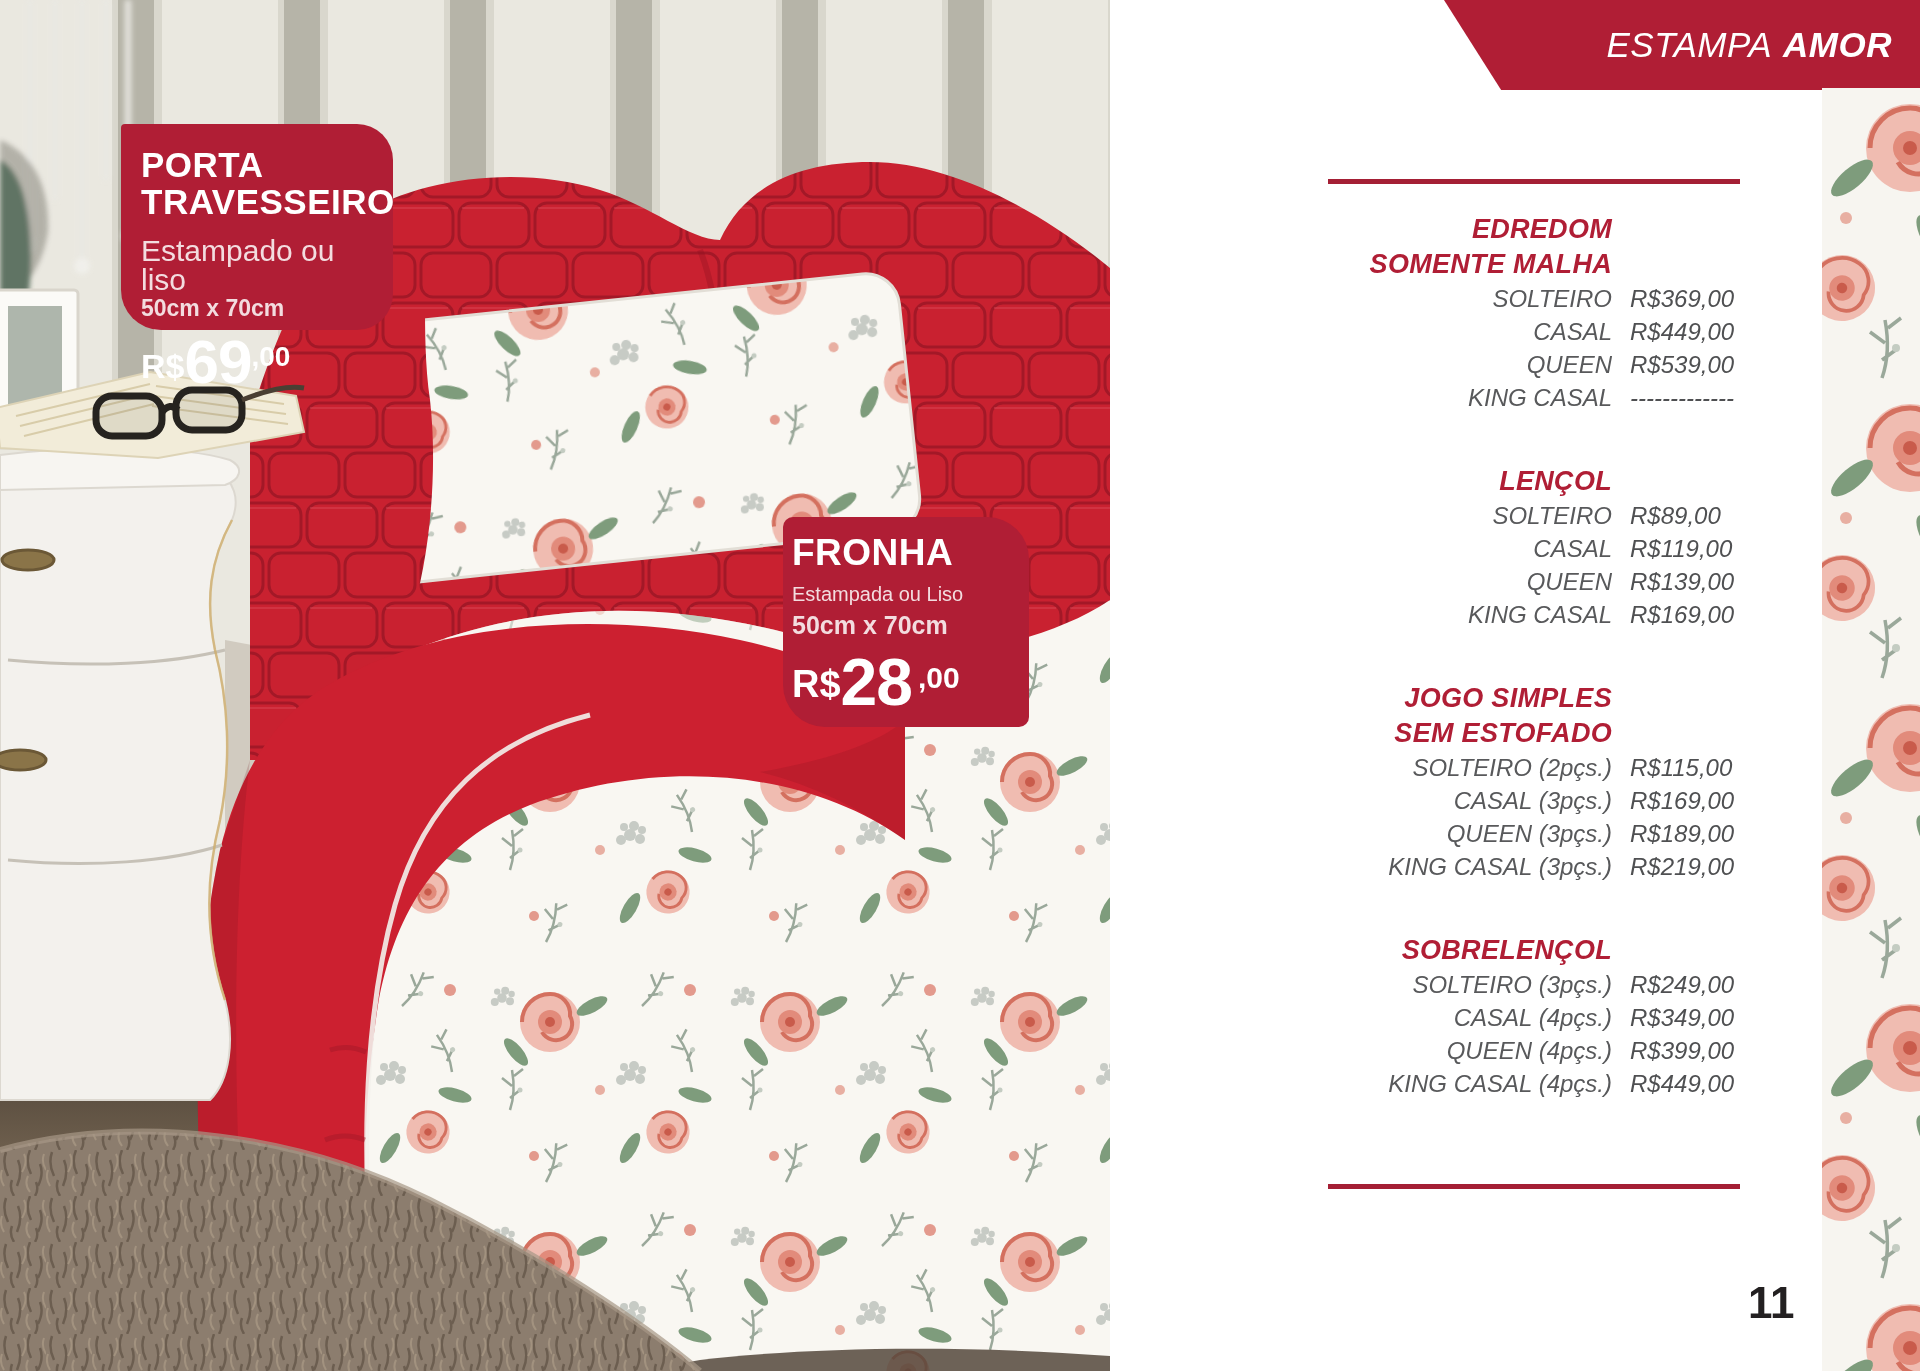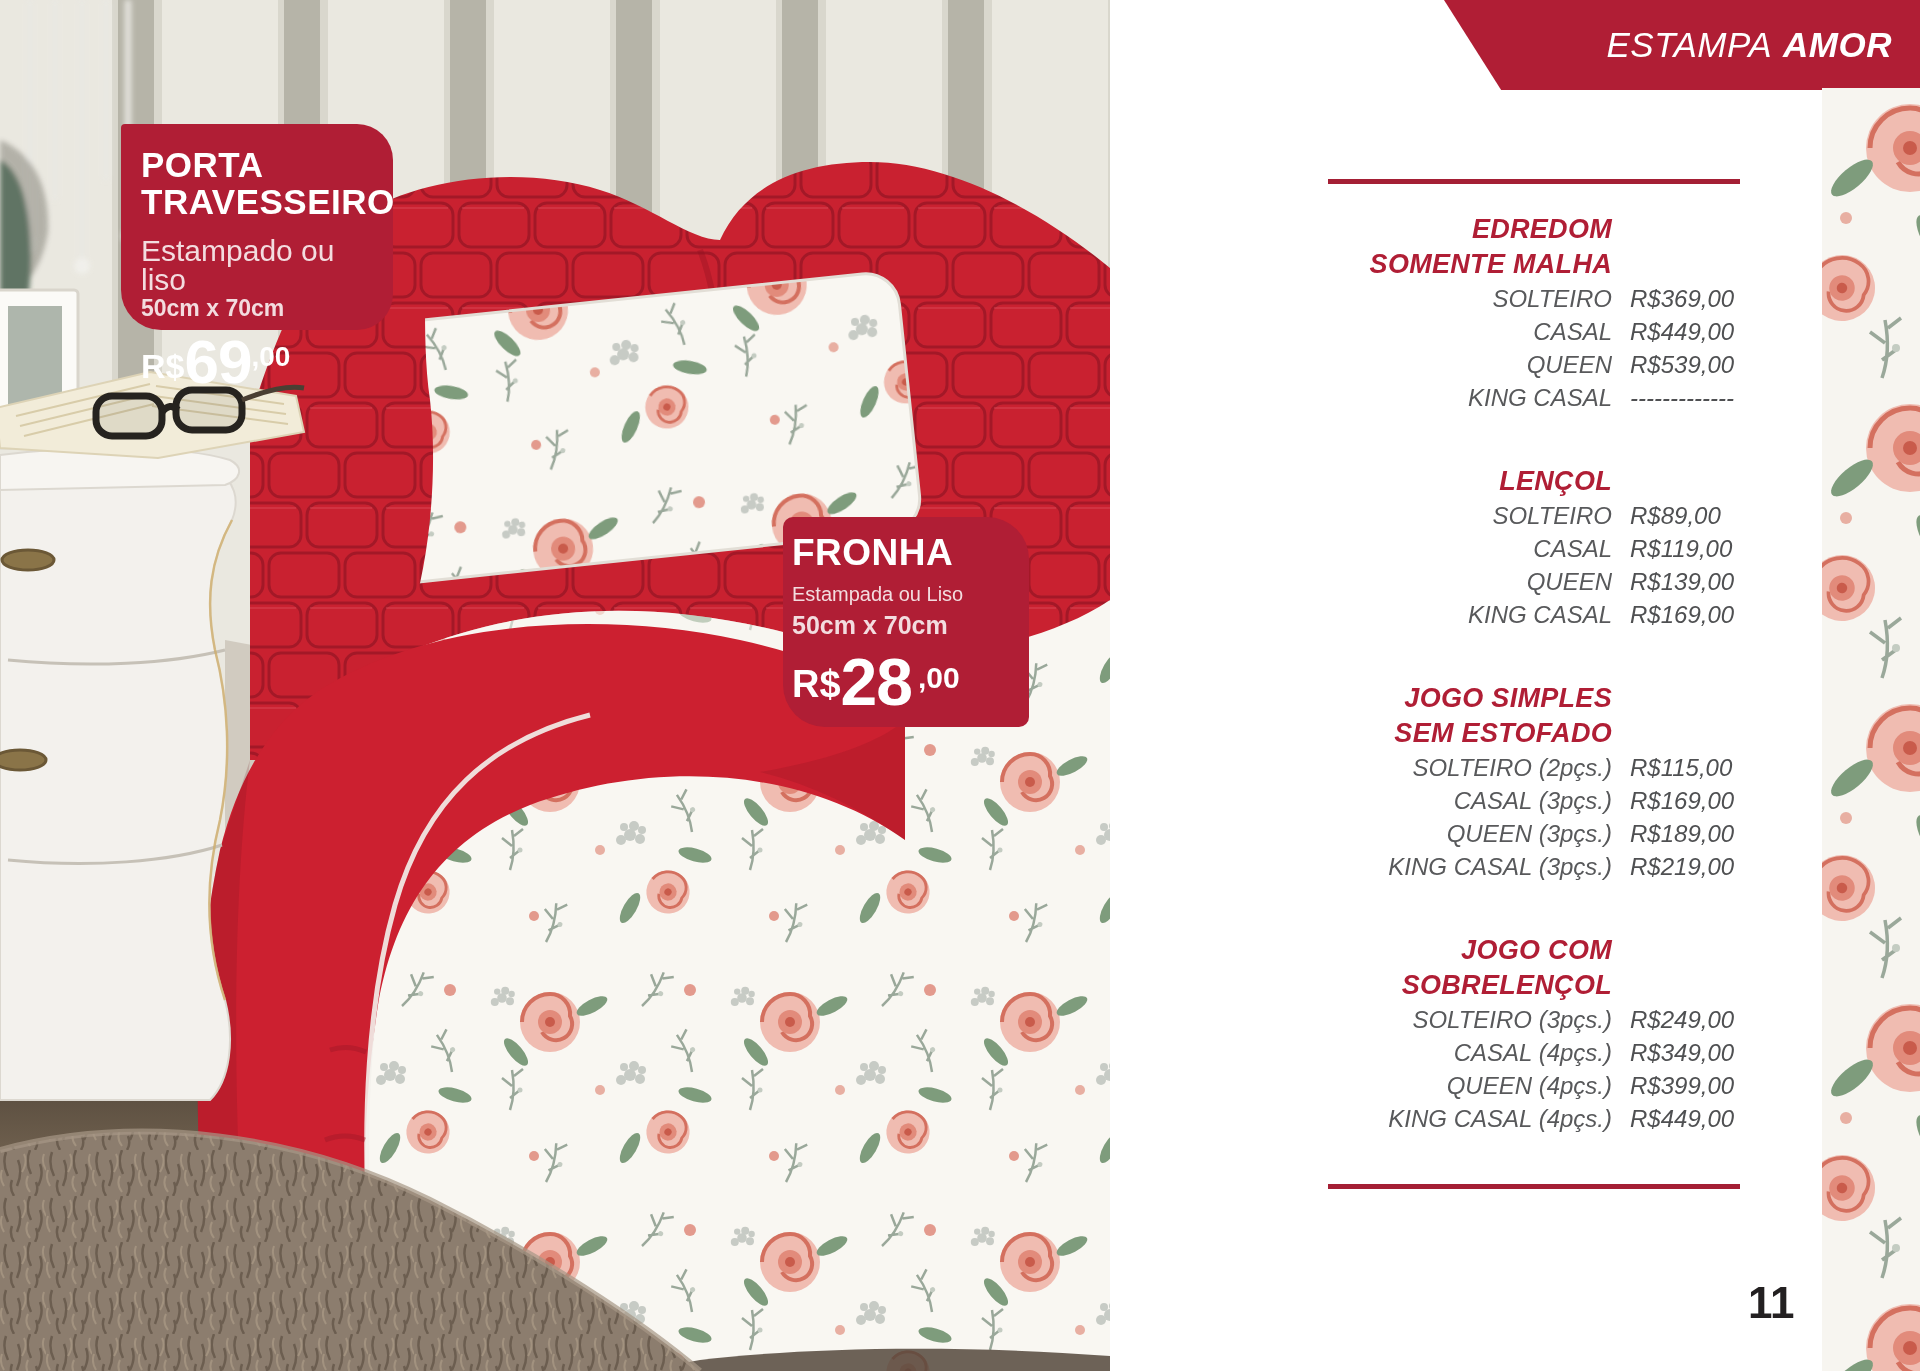--- a/index.html
+++ b/index.html
@@ -329,21 +329,20 @@
         <span class="val">R$189,00</span>
       </div>
     <div class="prow">
         <span class="lbl">KING CASAL (3pçs.)</span>
         <span class="val">R$219,00</span>
       </div>
   </div>
 
   <div class="section">
     <div class="heading">
-      <div>JOGO COM</div>
       <div>SOBRELENÇOL</div>
     </div>
     <div class="prow">
         <span class="lbl">SOLTEIRO (3pçs.)</span>
         <span class="val">R$249,00</span>
       </div>
     <div class="prow">
         <span class="lbl">CASAL (4pçs.)</span>
         <span class="val">R$349,00</span>
       </div>

